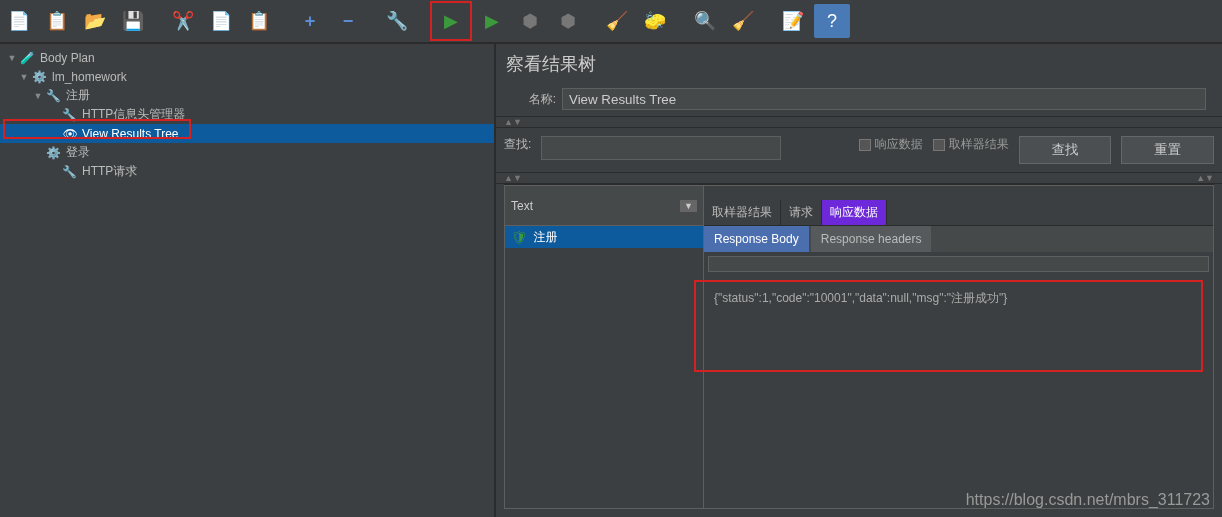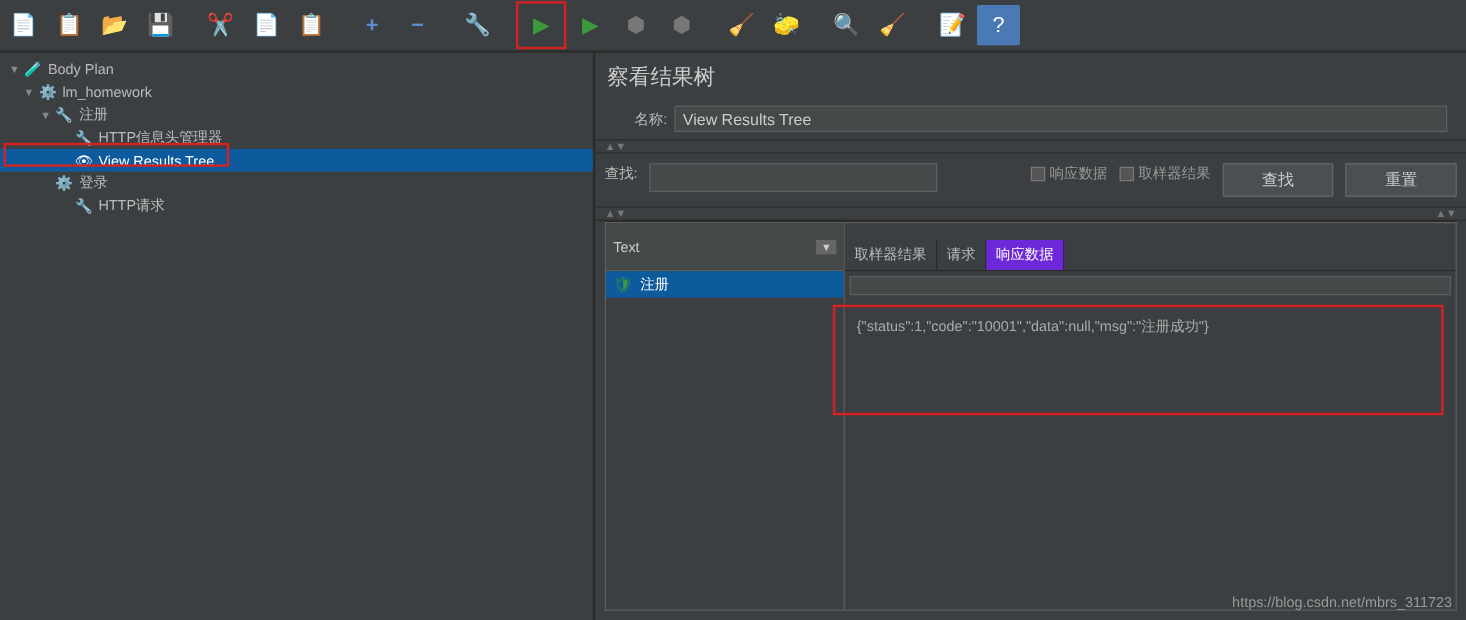--- a/index.html
+++ b/index.html
@@ -49,21 +49,21 @@
 .tab-row1 { display: flex; height: 40px; align-items: flex-end; border-bottom: 1px solid #2b2b2b; }
 .tab1 { padding: 4px 8px; color: #bbb; cursor: pointer; border-right: 1px solid #2b2b2b; display: flex; align-items: center; }
 .tab1.active { background: #6d28d9; color: #fff; }
 .tab-row2 { display: flex; height: 26px; align-items: stretch; background: #45494a; }
 .tab2 { padding: 5px 10px; color: #bbb; cursor: pointer; background: #565a5c; margin-right: 2px; display: flex; align-items: center; }
 .tab2.active { background: #4b6eaf; color: #fff; }
 .resp-tiny-input { height: 16px; background: #45494a; border: 1px solid #5e6060; margin: 4px; }
 .resp-body { flex: 1; padding: 14px 10px; color: #aaa; position: relative; }
 .resp-red-box { position: absolute; border: 2px solid #d42222; left: -10px; right: 10px; top: 4px; height: 92px; pointer-events: none; }
 
-.watermark { position: absolute; bottom: 8px; right: 12px; color: #999; font-size: 12px; }
+.watermark { position: absolute; bottom: 8px; right: 12px; color: #999; font-size: 16px; }
 </style>
 </head>
 <body>
 
 <div class="toolbar">
   <div class="tool-btn">📄</div>
   <div class="tool-btn">📋</div>
   <div class="tool-btn">📂</div>
   <div class="tool-btn">💾</div>
   <div class="tool-sep"></div>
@@ -178,20 +178,24 @@
           <span>注册</span>
         </div>
       </div>
 
       <div class="results-right">
         <div class="tab-row1">
           <div class="tab1">取样器结果</div>
           <div class="tab1">请求</div>
           <div class="tab1 active">响应数据</div>
         </div>
+        <div class="tab-row2">
+          <div class="tab2 active">Response Body</div>
+          <div class="tab2">Response headers</div>
+        </div>
         <div class="resp-tiny-input"></div>
         <div class="resp-body">
           <div class="resp-red-box"></div>
           <span>{"status":1,"code":"10001","data":null,"msg":"注册成功"}</span>
         </div>
       </div>
     </div>
   </div>
 </div>
 

